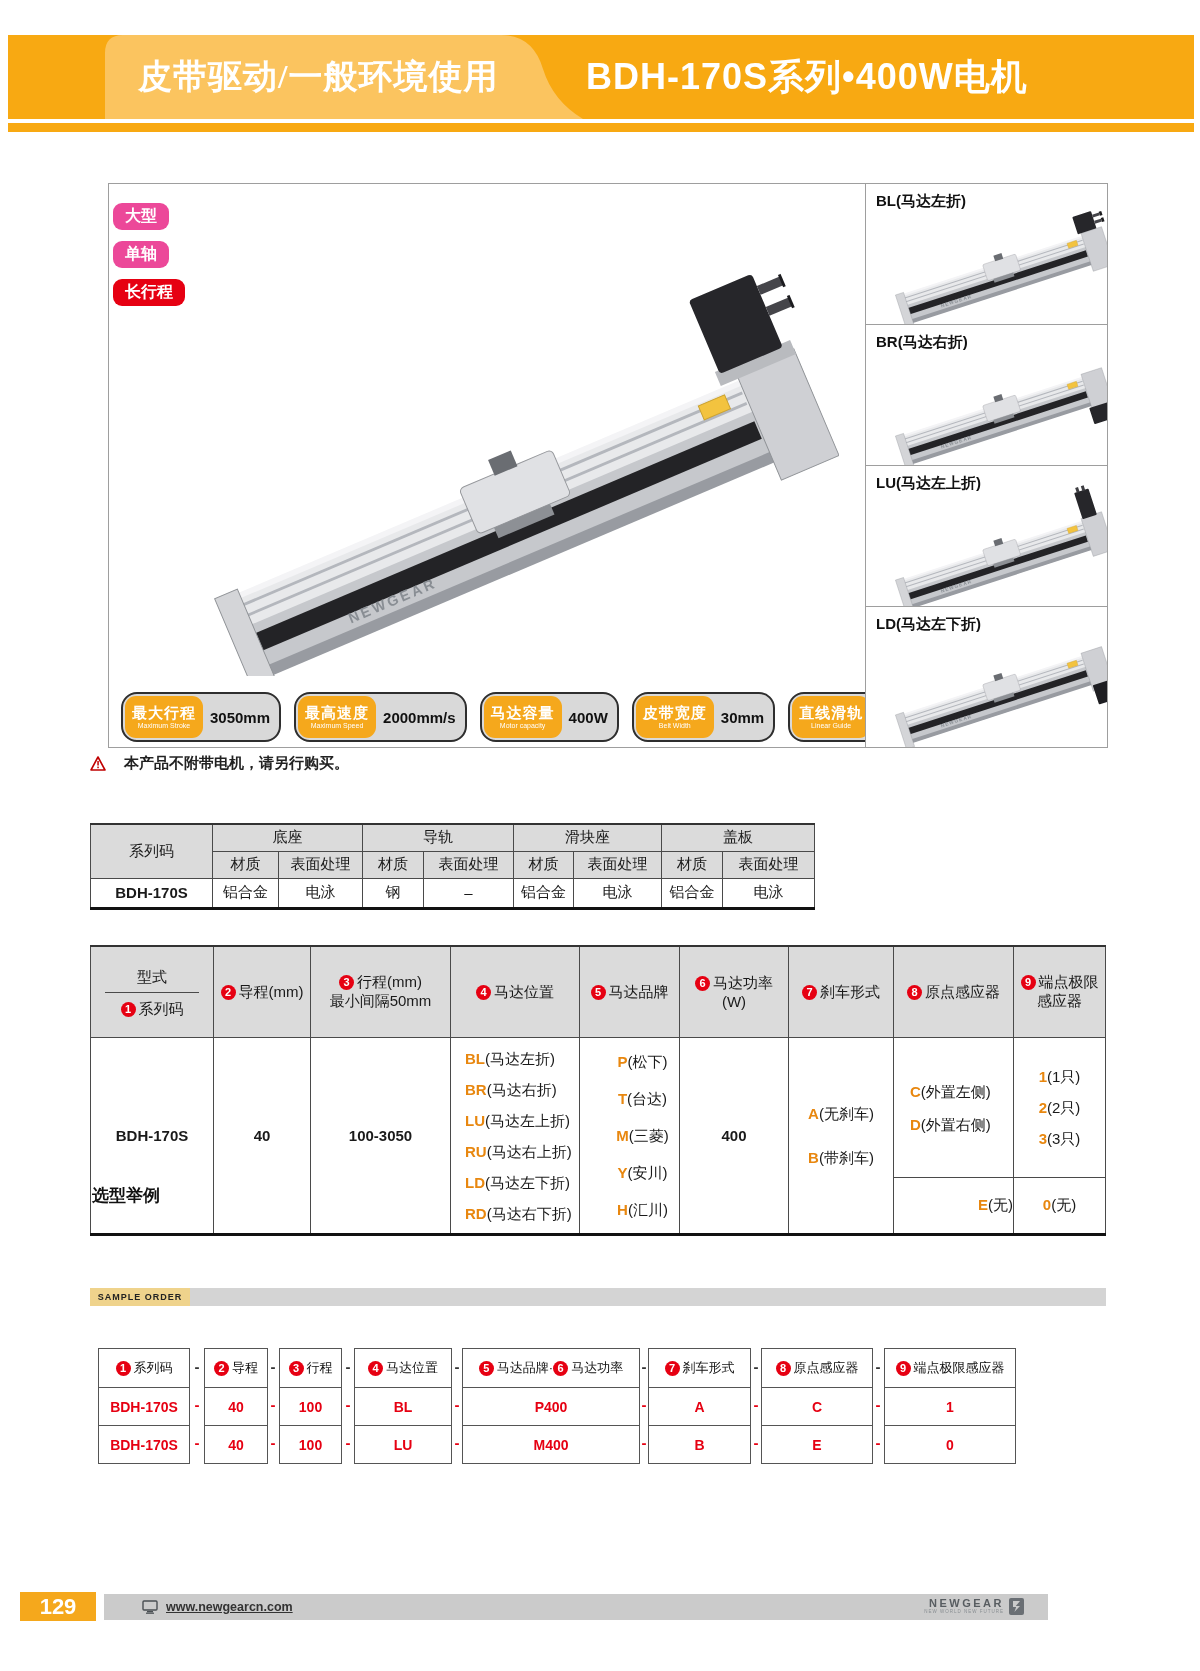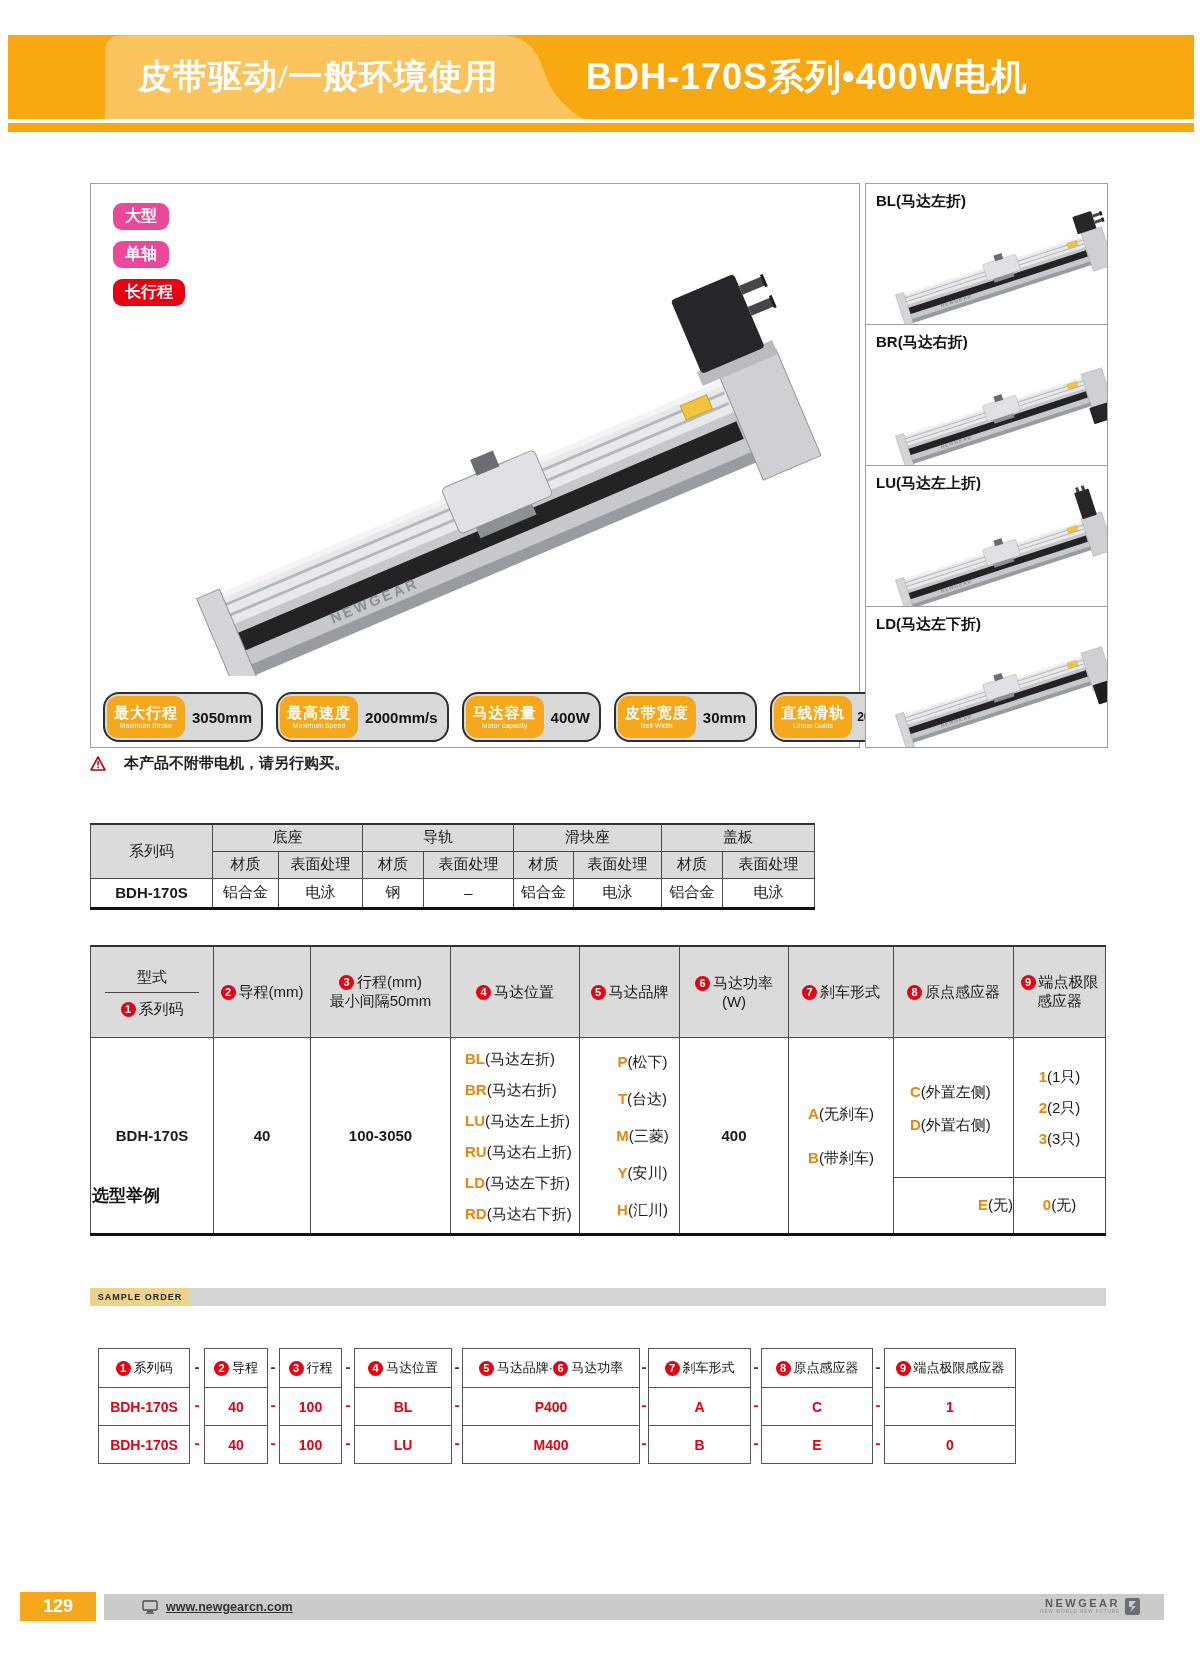--- a/index.html
+++ b/index.html
@@ -13,21 +13,21 @@
   .banner-cat { position:absolute; left:130px; top:0; height:84px; line-height:84px; font-size:34px; font-weight:bold; color:#fff; letter-spacing:1px;font-family:Liberation Serif, serif; }
   .banner-title { position:absolute; left:578px; top:0; height:84px; line-height:84px; font-size:36px; font-weight:bold; color:#fff; letter-spacing:1px; }
   .banner-strip { position:absolute; left:8px; top:123px; width:1186px; height:9px; background:#F8A912; }
 
   
   .tag { position:absolute; left:113px; padding:3px 12px; border-radius:9px; color:#fff; font-size:16px; font-weight:bold; z-index:5; }
   .tag-yellow { background:#ec4899; }
   .tag-red { background:#E60012; }
 
   
-  .main-box { position:absolute; left:90px; top:183px; width:770px; height:565px; border:1px solid #9e9e9e; background:#fff; }
+  .main-box { position:absolute; left:108px; top:183px; width:770px; height:565px; border:1px solid #9e9e9e; background:#fff; }
   .main-svg { position:absolute; left:30px; top:6px; }
   .thumb-col { position:absolute; left:865px; top:183px; width:243px; height:565px; border:1px solid #9e9e9e; background:#fff; }
   .thumb-cell { position:relative; height:141px; border-bottom:1px solid #9e9e9e; overflow:hidden; }
   .thumb-cell:last-child { border-bottom:none; height:140px; }
   .thumb-label { position:absolute; left:10px; top:8px; font-size:15px; font-weight:bold; color:#111; z-index:3; }
   .thumb-svg { position:absolute; right:0; bottom:0; }
 
   
   .badges { position:absolute; left:12px; top:508px; display:flex; gap:13px; }
   .badge { height:50px; border:2px solid #2e2e2e; border-radius:16px; background:#d9d9d9; display:flex; align-items:center; padding:2px; }
@@ -70,22 +70,22 @@
   .sample-bar { position:absolute; left:190px; top:1288px; width:916px; height:18px; background:#D4D4D4; }
   .s-box { position:absolute; top:1348px; border:1px solid #555; background:#fff; }
   .s-row { height:38px; display:flex; align-items:center; justify-content:center; font-size:13px; color:#111; white-space:nowrap; }
   .s-row + .s-row { border-top:1px solid #555; }
   .s-val { color:#E60012; font-weight:bold; font-size:14px; }
   .s-dash { position:absolute; width:12px; text-align:center; font-weight:bold; font-size:15px; height:16px; line-height:16px; }
   .s-dash.dark { color:#333; }
   .s-dash.red { color:#E60012; }
 
   
-  .page-box { position:absolute; left:20px; top:1592px; width:76px; height:29px; background:#F5A81C; color:#fff; font-size:18px; font-weight:bold; display:flex; align-items:center; justify-content:center; }
-  .foot-bar { position:absolute; left:104px; top:1594px; width:1060px; height:26px; background:#CBCBCB; }
+  .page-box { position:absolute; left:20px; top:1592px; width:76px; height:29px; background:#F5A81C; color:#fff; font-size:22px; font-weight:bold; display:flex; align-items:center; justify-content:center; }
+  .foot-bar { position:absolute; left:104px; top:1594px; width:944px; height:26px; background:#CBCBCB; }
   .foot-url { position:absolute; left:62px; top:6px; font-size:12.5px; color:#333; text-decoration:underline; font-weight:bold; cursor:pointer; }
   .monitor { position:absolute; left:38px; top:6px; }
   .brand-wrap { position:absolute; right:44px; top:3px; text-align:right; }
   .brand-name { font-size:11px; font-weight:bold; letter-spacing:2.5px; color:#585d61; line-height:12px; }
   .brand-tag { font-size:4.5px; letter-spacing:1px; color:#8a8f93; line-height:6px; }
   .brand-mark { position:absolute; right:24px; top:4px; width:15px; height:17px; background:#6a6f74; border-radius:2px; }
   .brand-mark::after { content:""; position:absolute; left:4px; top:3px; width:7px; height:11px; background:#CBCBCB; clip-path:polygon(0 0,100% 0,40% 45%,100% 45%,20% 100%,45% 55%,0 55%); }
 
   .sprite { position:absolute; width:0; height:0; overflow:hidden; }
 </style>

